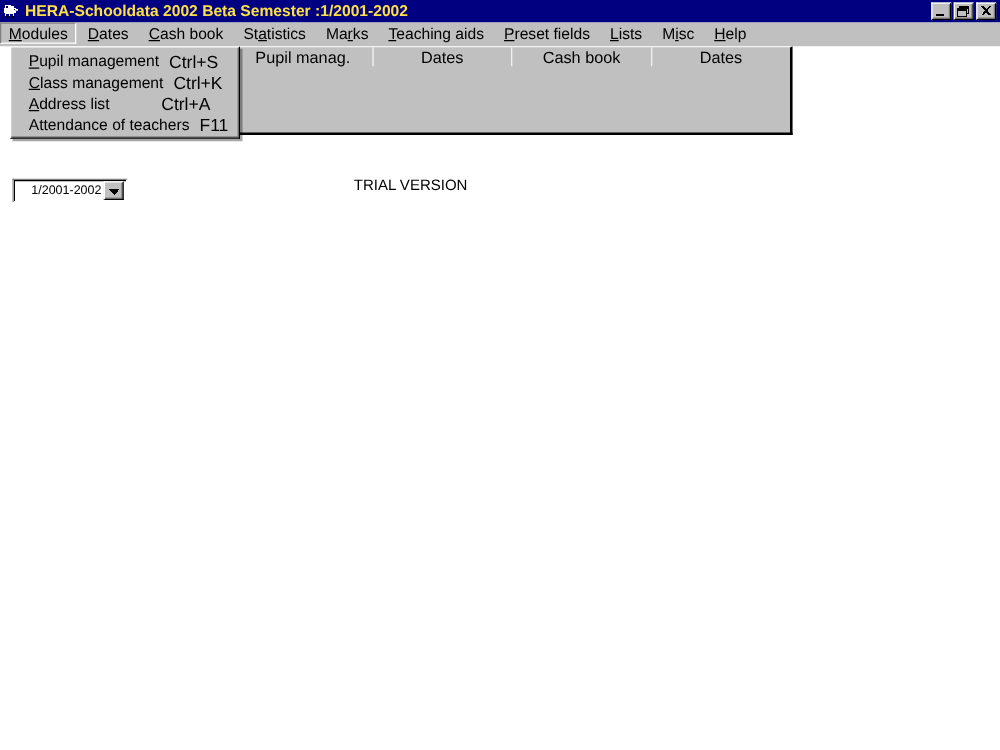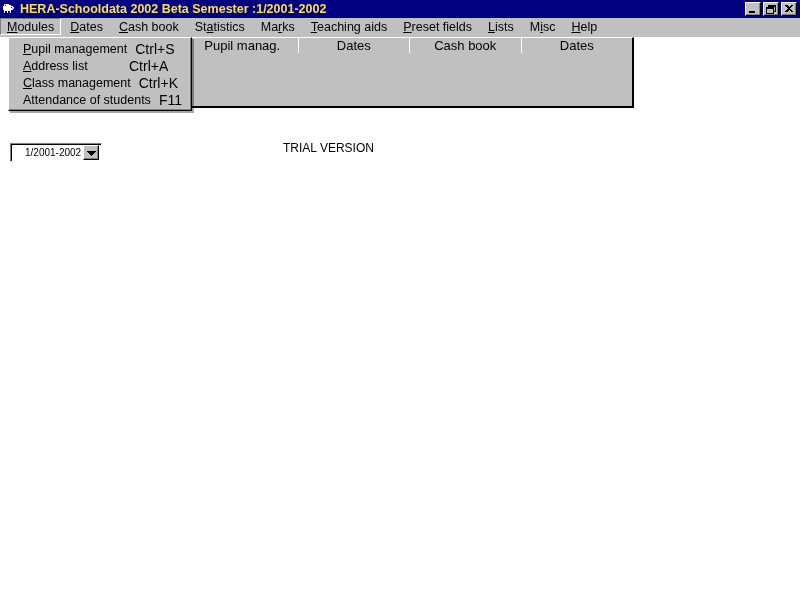--- a/index.html
+++ b/index.html
@@ -301,29 +301,29 @@
     </div>
   </div>
 
   <div id="modules-menu">
     <div class="dd-item">
       <span class="dd-label"><span class="acc">P</span>upil management</span>
       <span class="dd-spacer"></span>
       <span class="dd-shortcut">Ctrl+S</span>
     </div>
     <div class="dd-item">
+      <span class="dd-label"><span class="acc">C</span>lass management</span>
+      <span class="dd-spacer"></span>
+      <span class="dd-shortcut">Ctrl+K</span>
+    </div>
+    <div class="dd-item">
       <span class="dd-label"><span class="acc">A</span>ddress list</span>
       <span class="dd-spacer"></span>
       <span class="dd-shortcut">Ctrl+A</span>
     </div>
     <div class="dd-item">
-      <span class="dd-label"><span class="acc">C</span>lass management</span>
-      <span class="dd-spacer"></span>
-      <span class="dd-shortcut">Ctrl+K</span>
-    </div>
-    <div class="dd-item">
-      <span class="dd-label">Attendance of students</span>
+      <span class="dd-label">Attendance of teachers</span>
       <span class="dd-spacer"></span>
       <span class="dd-shortcut">F11</span>
     </div>
   </div>
 
 </div>
 
 </body></html>

